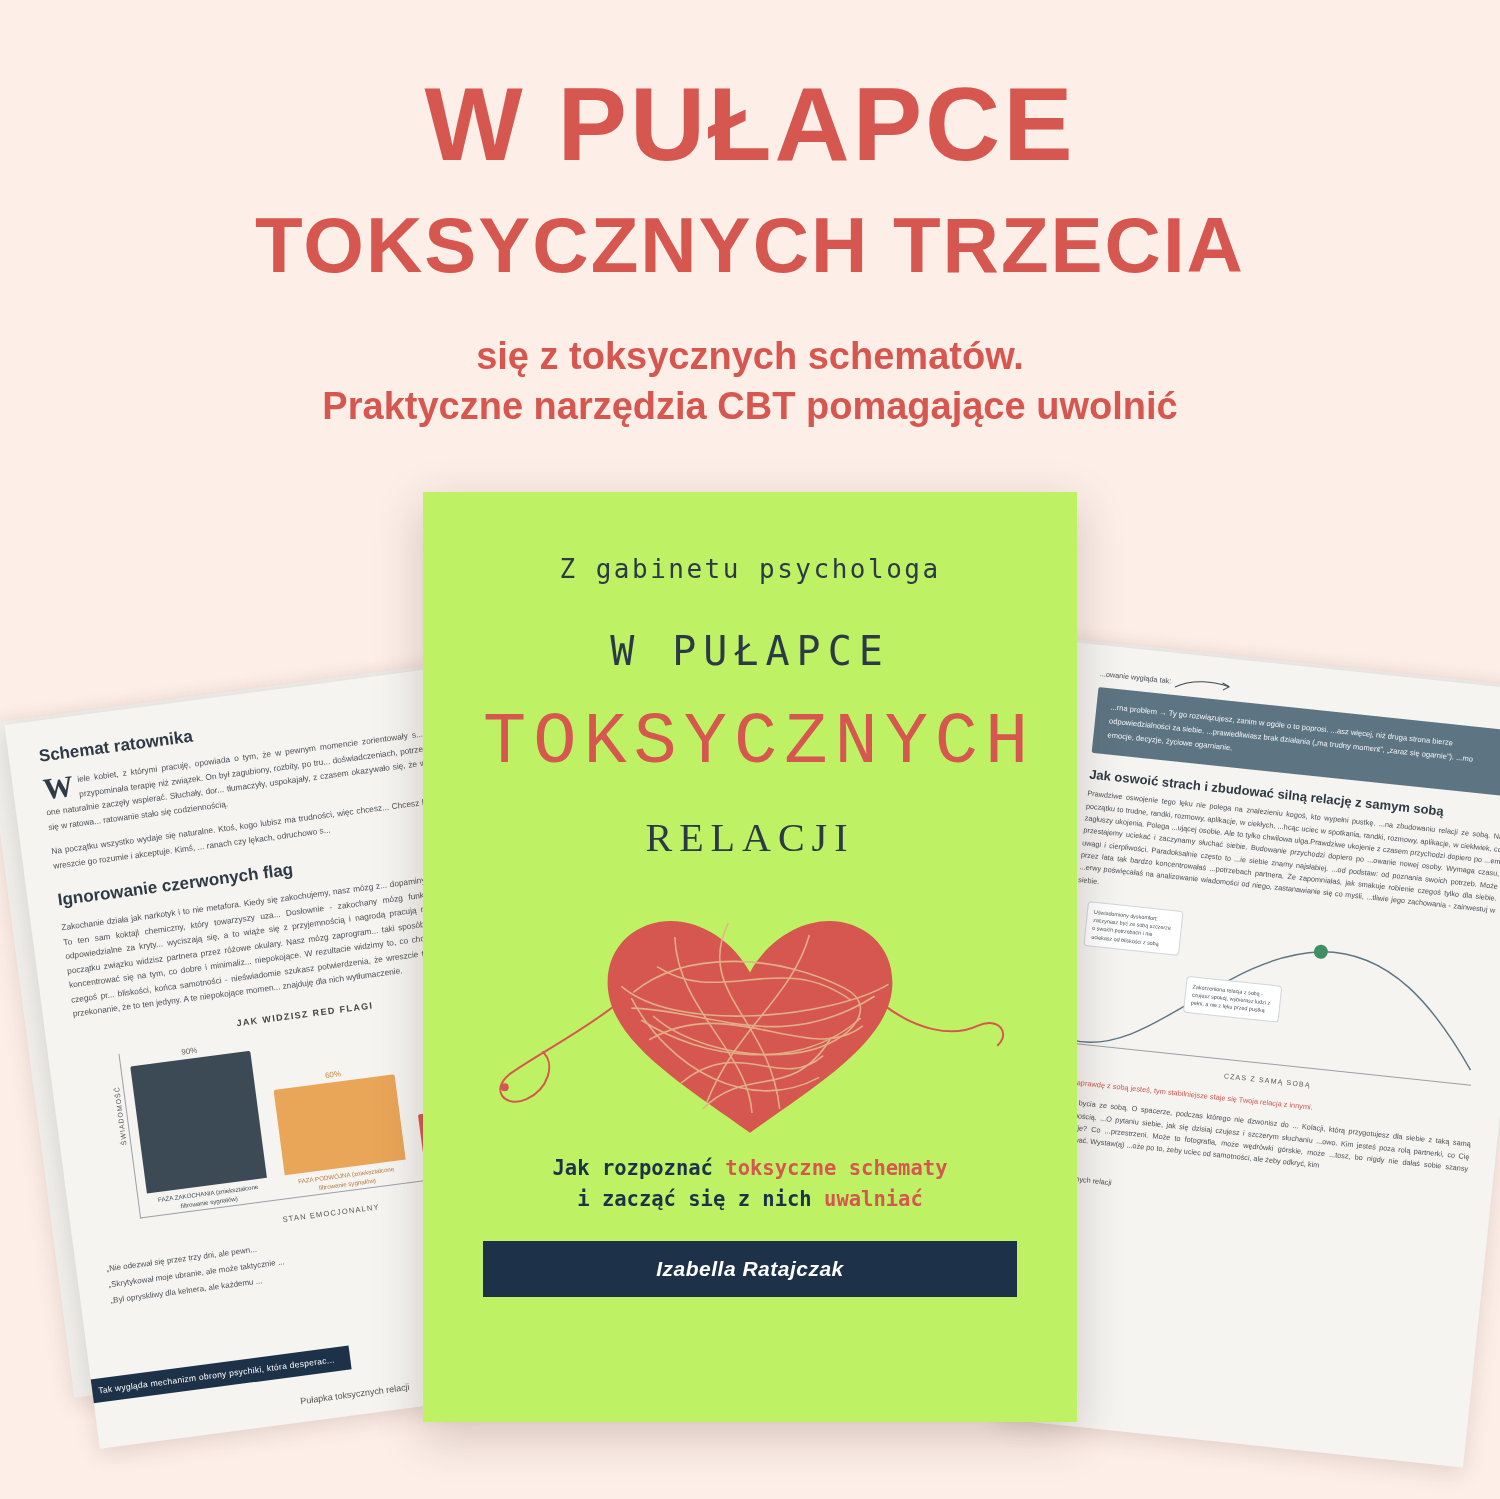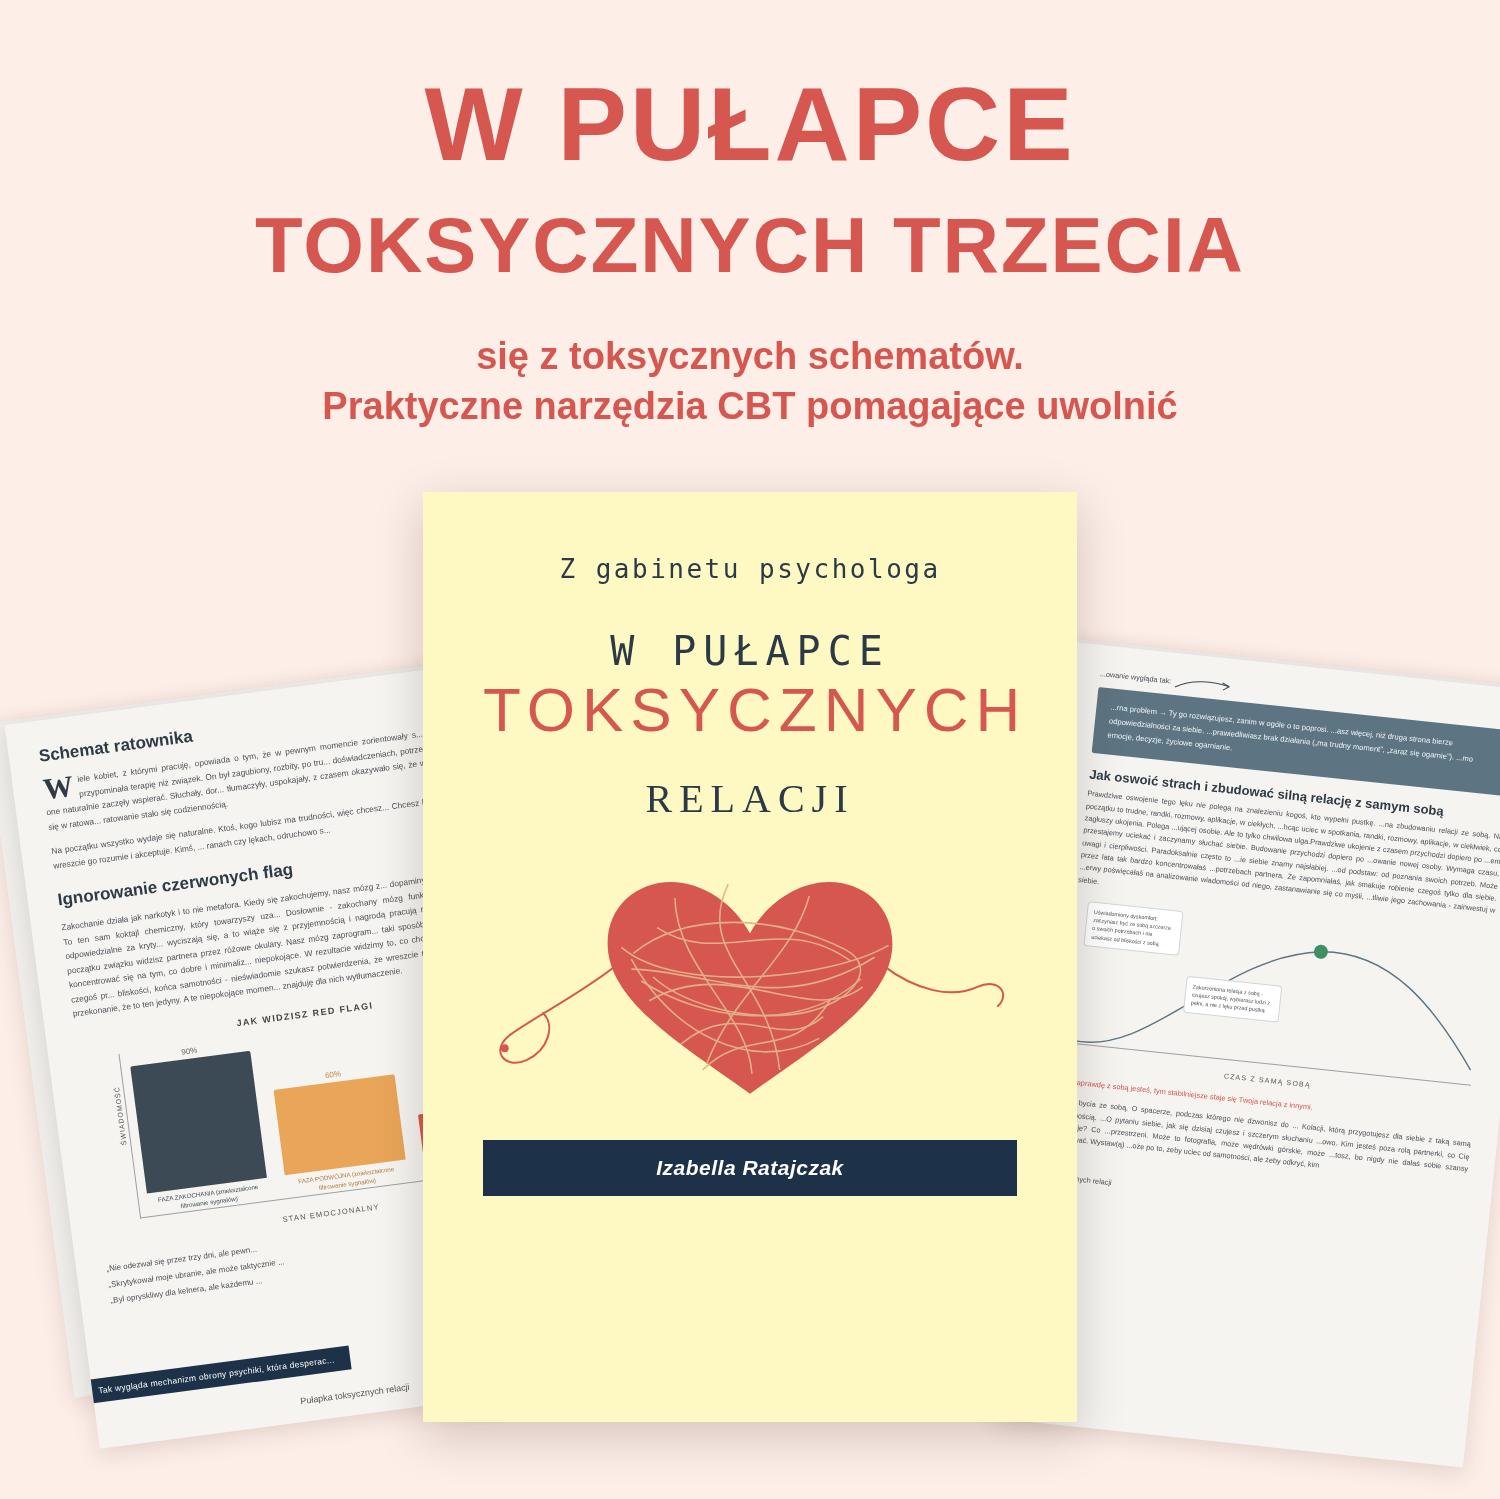--- a/index.html
+++ b/index.html
@@ -245,44 +245,45 @@
     margin-top: 12px;
   }
 
   
   .cover {
     position: absolute;
     left: 423px;
     top: 492px;
     width: 654px;
     height: 930px;
-    background: #fef9c3;
+    background: #bef264;
     box-shadow: 0 14px 44px rgba(70,40,35,0.22);
     z-index: 10;
     padding: 62px 60px 40px;
     text-align: center;
   }
   .cover-pre {
     font-family: "DejaVu Sans Mono", monospace;
     font-size: 26px;
     letter-spacing: 2.5px;
     color: #2b3a46;
   }
   .cover-t1 {
     font-family: "DejaVu Sans Mono", monospace;
     font-size: 40px;
     letter-spacing: 7px;
     color: #2b3a46;
     margin-top: 44px;
   }
   .cover-t2 {
-    font-family: Liberation Sans, sans-serif;
-    font-size: 62px;
+    font-family: Liberation Mono, monospace;
+    font-size: 72px;
     letter-spacing: 7px;
     color: #d6574f;
+    margin-top: 28px;
   }
   .cover-t3 {
     font-family: Liberation Serif, serif;
     font-size: 40px;
     letter-spacing: 7px;
     color: #2b3a46;
     margin-top: 30px;
   }
   .heart-wrap {
     margin-top: 22px;
@@ -432,15 +433,23 @@
         <path d="M140 112 C104 142, 56 166, 28 186 C6 202, 22 222, 44 212 C66 202, 74 176, 60 164"></path>
       </g>
       <circle cx="22" cy="200" r="4" fill="#d6574f"></circle>
 
       <g fill="none" stroke="#d6574f" stroke-width="2">
         <path d="M404 116 C438 142, 474 150, 500 138 C522 128, 534 146, 520 158"></path>
       </g>
     </svg>
   </div>
 
+  <div class="cover-tag">
+    <div>
+      <span>Jak rozpoznać </span><span class="red">toksyczne schematy</span>
+    </div>
+    <div>
+      <span>i zacząć się z nich </span><span class="red">uwalniać</span>
+    </div>
+  </div>
 
   <div class="author-bar">Izabella Ratajczak</div>
 </div>
 
 </body></html>

